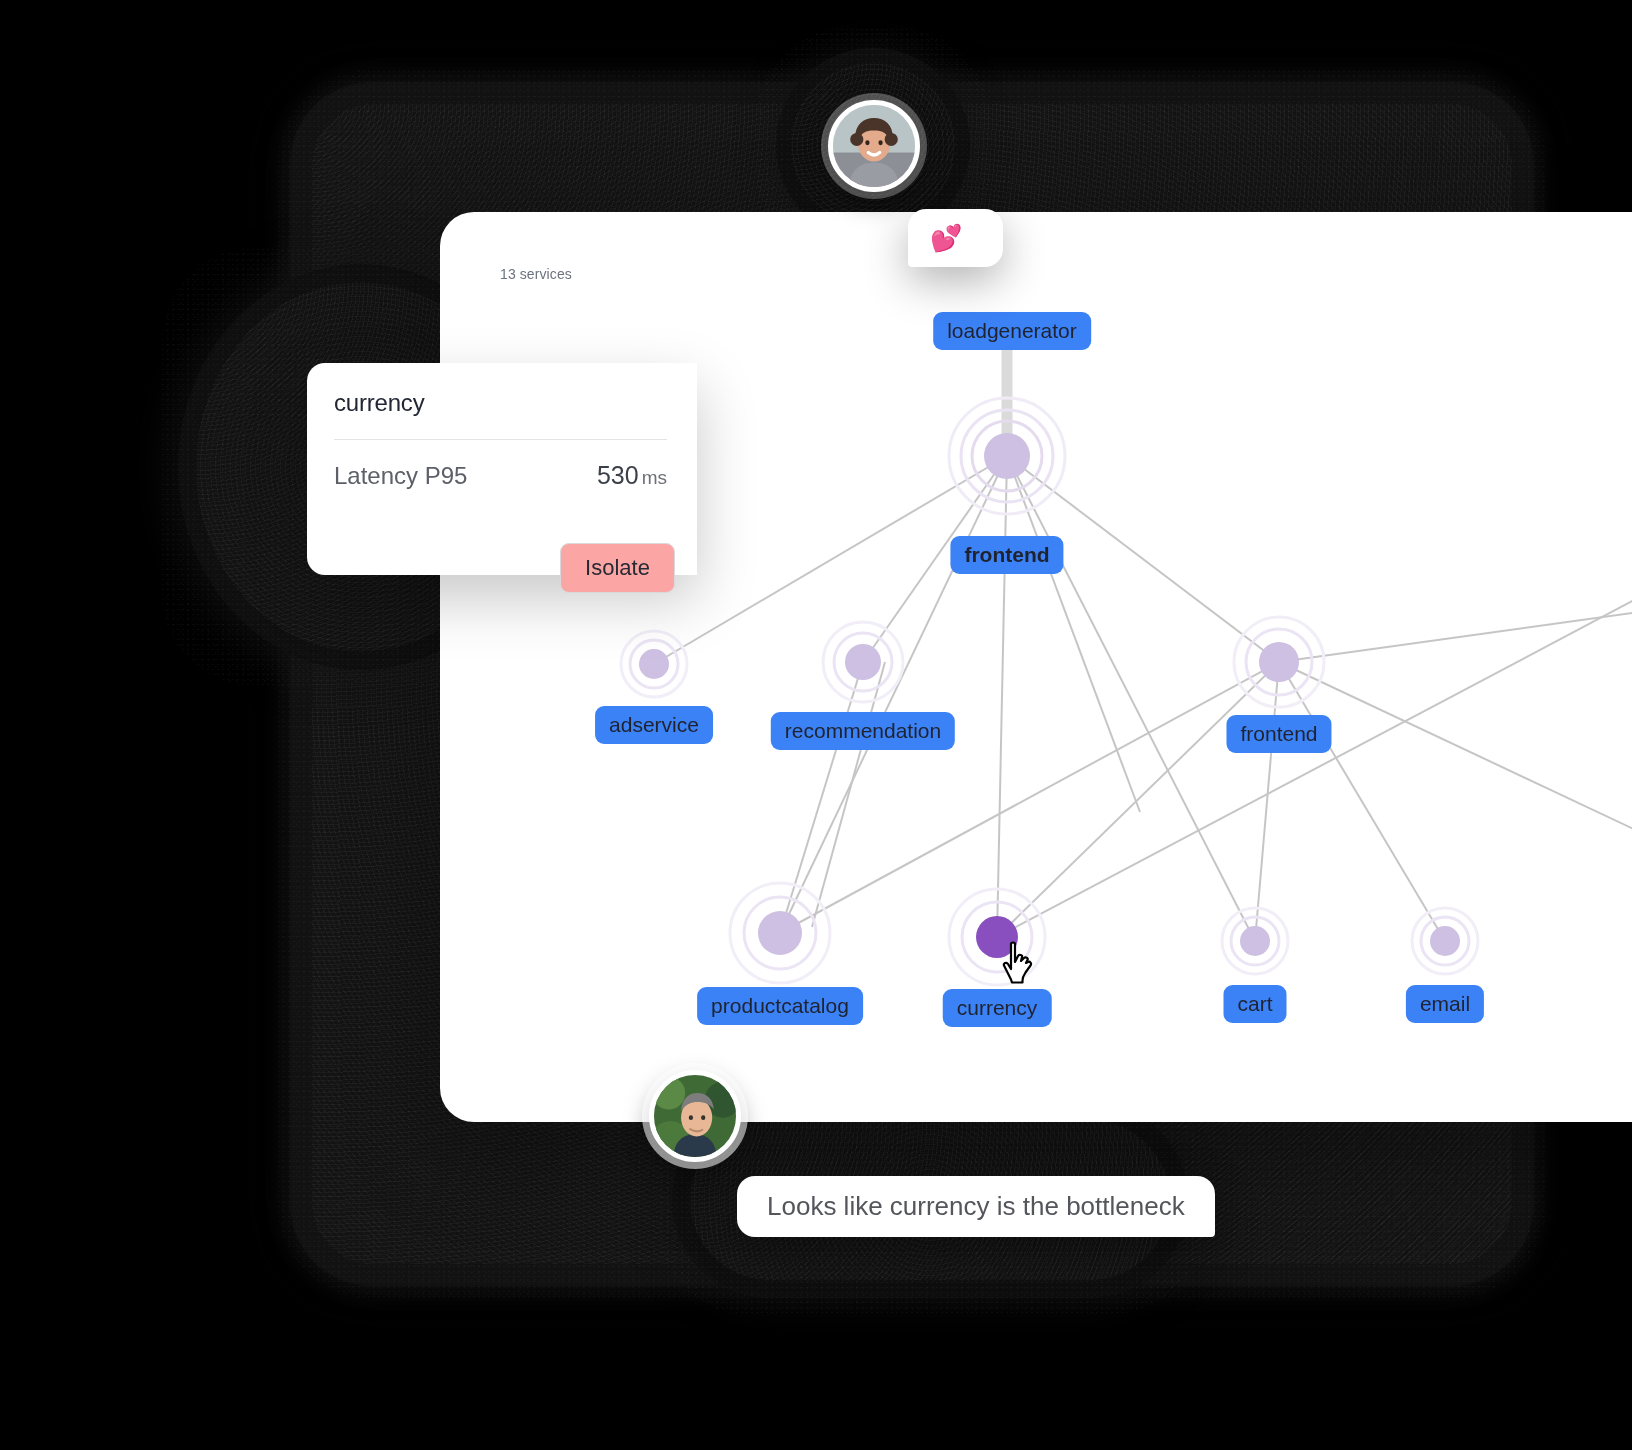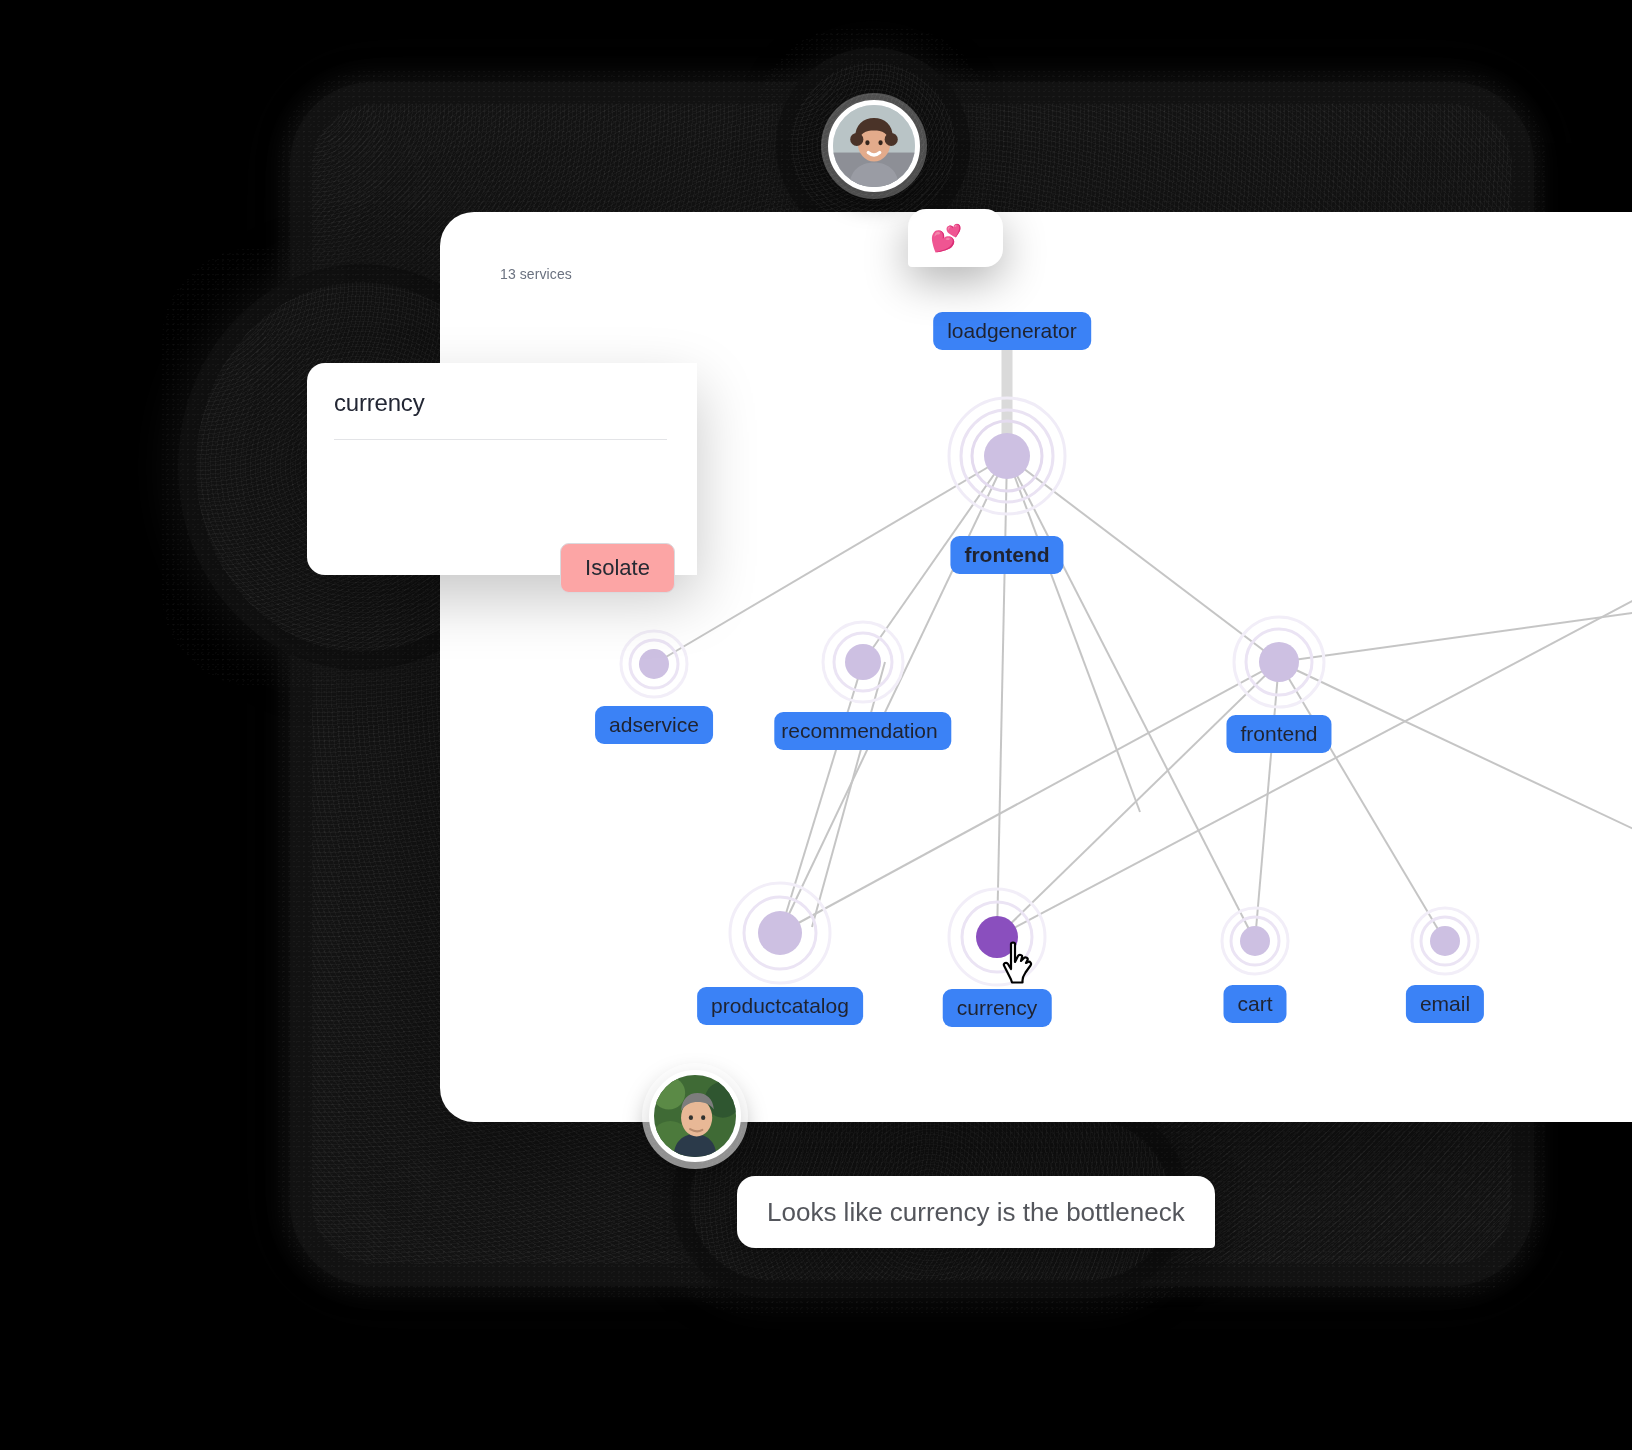--- a/index.html
+++ b/index.html
@@ -171,21 +171,21 @@
   #bubble-top {
     left: 908px; top: 209px;
     height: 58px;
     padding: 0 28px 0 22px;
     font-size: 26px;
     border-radius: 18px 18px 18px 4px;
   }
   #bubble-top .emoji { font-size: 26px; margin-right: 13px; }
   #bubble-bottom {
     left: 737px; top: 1176px;
-    height: 72px;
+    height: 61px;
     padding: 0 30px;
     font-size: 26px;
     border-radius: 18px 18px 4px 18px;
   }
 
   
   .avatar {
     position: absolute;
     border-radius: 50%;
     border: 5px solid #ffffff;
@@ -316,31 +316,37 @@
           <circle cx="1005" cy="729" r="33" fill="none" stroke="#f2eef8" stroke-width="3"></circle>
           <circle cx="1005" cy="729" r="24" fill="none" stroke="#ebe4f4" stroke-width="3"></circle>
           <circle cx="1005" cy="729" r="15" fill="#cdc0e2"></circle>
         </g>
       </g>
     </svg>
 
     <div class="node-label" style="left:572px; top:100px;">loadgenerator</div>
     <div class="node-label" style="left:567px; top:324px;font-weight:bold;">frontend</div>
     <div class="node-label" style="left:214px; top:494px;">adservice</div>
-    <div class="node-label" style="left:423px; top:500px;padding-left:7px;">recommendation</div>
+    <div class="node-label" style="left:423px; top:500px;">recommendation</div>
     <div class="node-label" style="left:839px; top:503px;">frontend</div>
     <div class="node-label" style="left:340px; top:775px;">productcatalog</div>
     <div class="node-label" style="left:557px; top:777px;">currency</div>
     <div class="node-label" style="left:815px; top:773px;">cart</div>
     <div class="node-label" style="left:1005px; top:773px;">email</div>
   </div>
 
   <div id="detail-card">
     <div class="card-title">currency</div>
     <div class="divider"></div>
+    <div class="metric-row">
+      <span class="metric-label">Latency P95</span>
+      <span>
+        <span class="metric-value">530</span><span class="metric-unit">ms</span>
+      </span>
+    </div>
     <button id="isolate-button">Isolate</button>
   </div>
 
   <div class="bubble" id="bubble-top">
     <span class="emoji">💕</span>
   </div>
 
   <div class="bubble" id="bubble-bottom">
     <span>Looks like currency is the bottleneck</span>
   </div>

